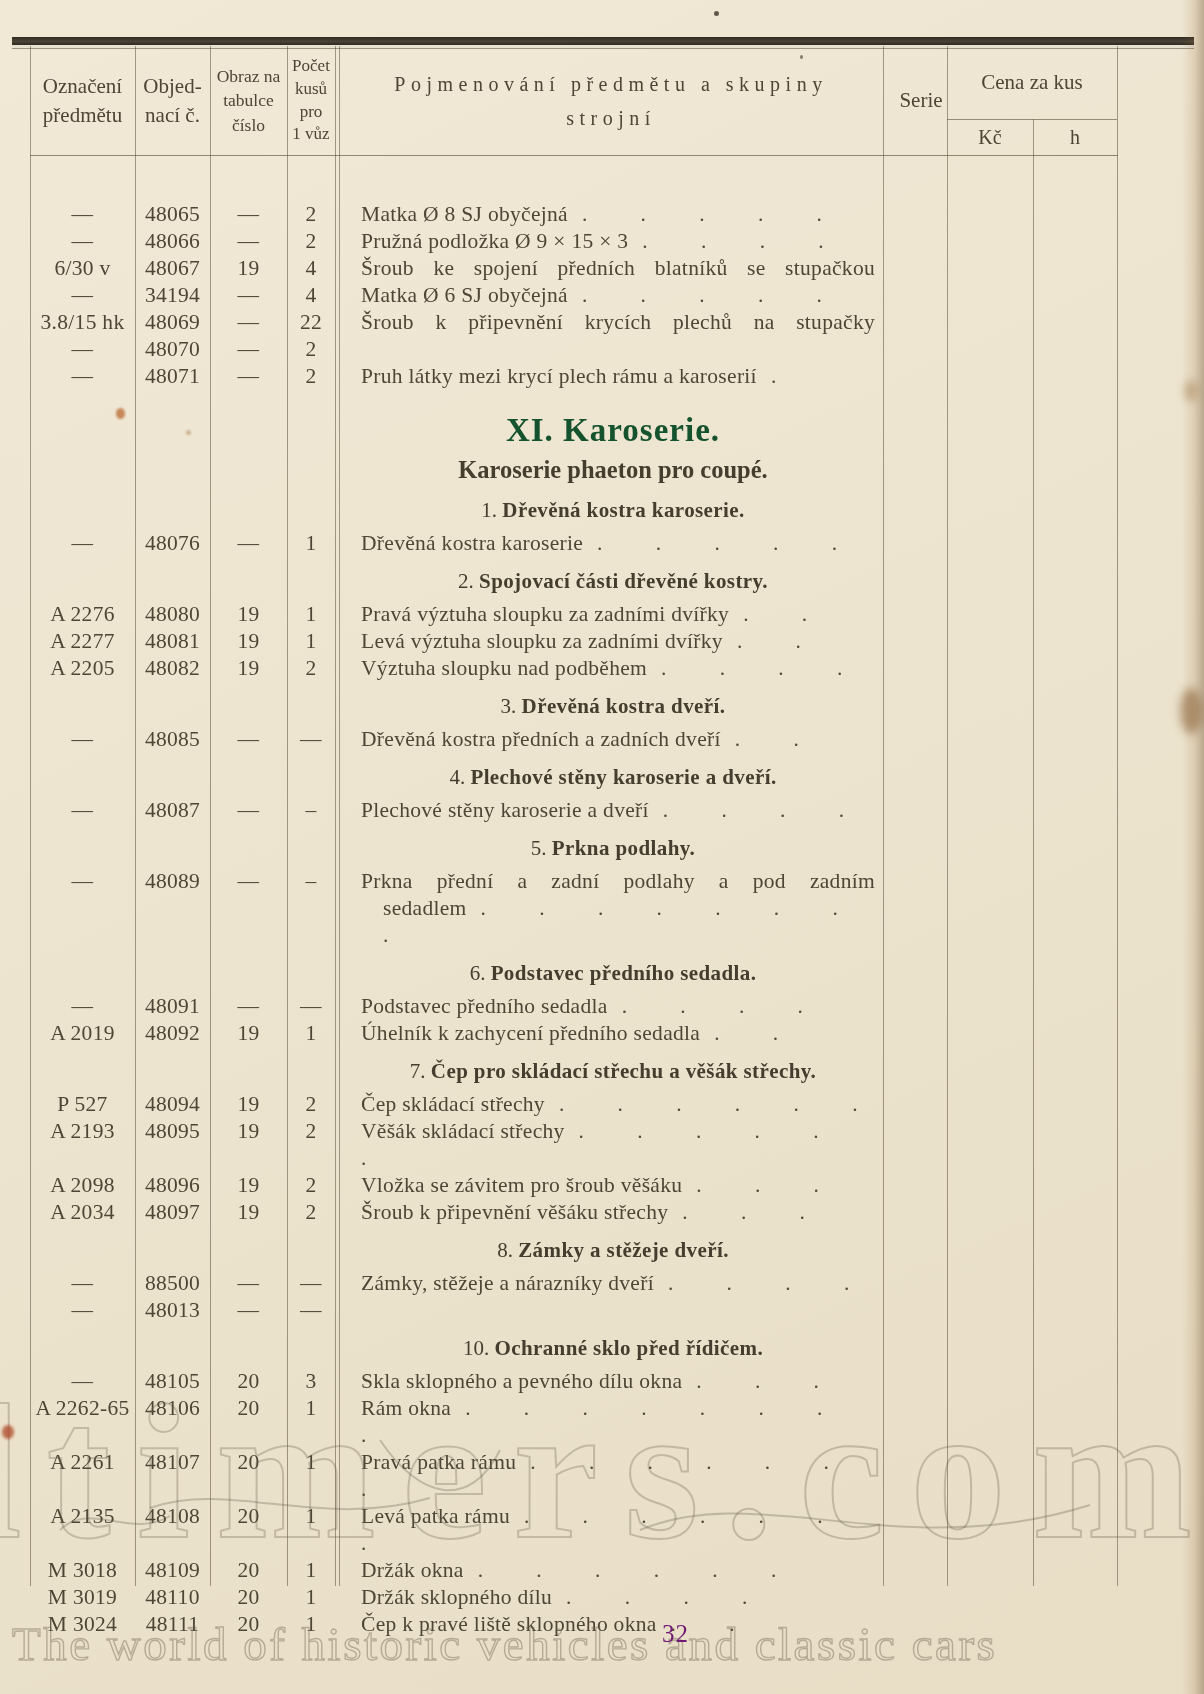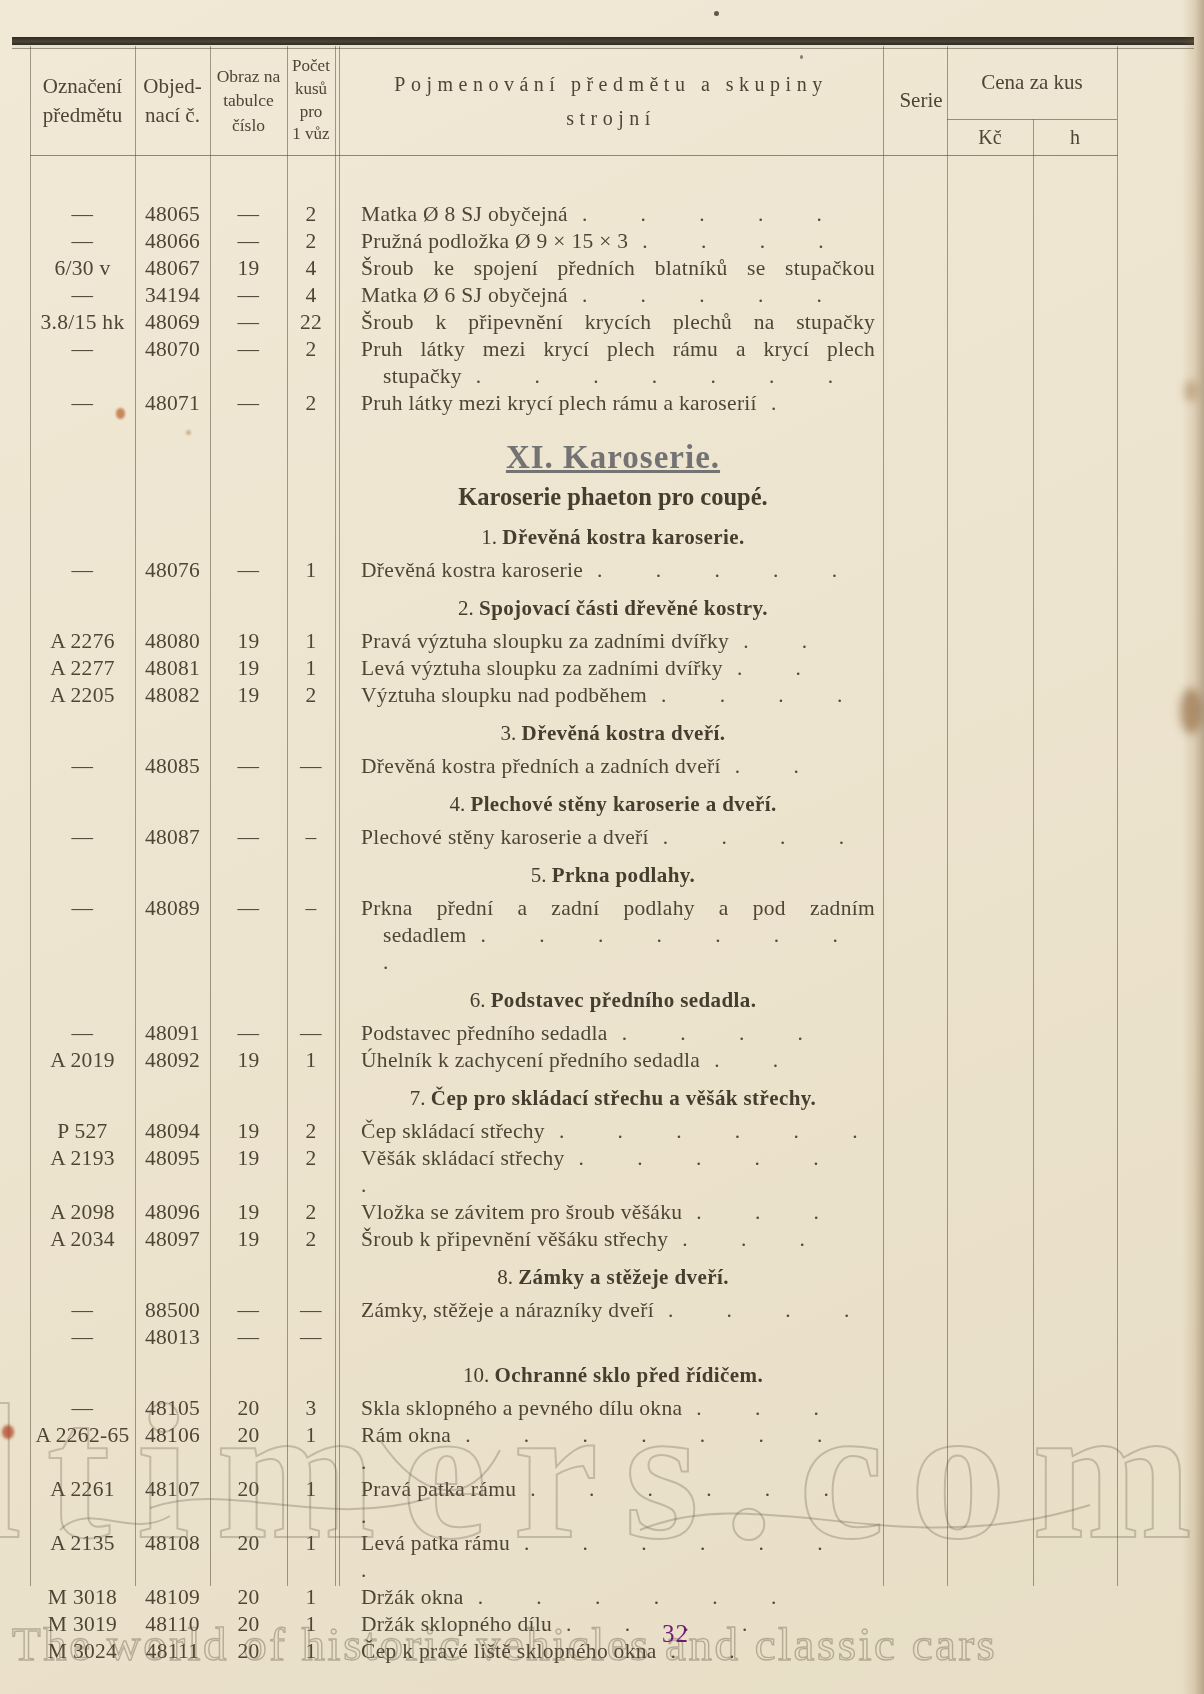--- a/index.html
+++ b/index.html
@@ -38,21 +38,21 @@
   .c3{width:77px;text-align:center;}
   .c4{width:48px;text-align:center;}
   .c5{width:544px;margin-left:4px;box-sizing:border-box;padding-left:22px;padding-right:8px;text-align:left;}
   .desc-line.just{text-align:justify;text-align-last:justify;}
   .desc-line2{padding-left:22px;}
   .leader{word-spacing:2.2em;margin-left:14px;color:#564c3b;}
   .sec-head{margin:12px 0 8px;margin-left:313px;width:540px;text-align:center;
     font-size:21px;line-height:24px;color:#453d2e;}
   .sec-title{font-weight:bold;letter-spacing:.4px;}
   .chapter-title{margin:22px 0 8px;margin-left:313px;width:540px;text-align:center;
-    font-size:33px;line-height:36px;font-weight:bold;color:#737373;letter-spacing:1px;text-decoration:underline;}
+    font-size:33px;line-height:36px;font-weight:bold;color:#14532d;letter-spacing:1px;}
   .chapter-subtitle{margin:0 0 14px;margin-left:313px;width:540px;text-align:center;
     font-size:24.5px;line-height:28px;font-weight:bold;color:#453d2e;}
   .wm-large{position:absolute;top:1368px;right:-14px;white-space:nowrap;
     font-size:192px;line-height:210px;letter-spacing:26px;font-weight:bold;
     color:transparent;-webkit-text-stroke:2px rgba(104,93,72,.30);
     text-shadow:none;pointer-events:none;}
   .wm-small{position:absolute;top:1617px;left:12px;white-space:nowrap;
     font-size:47px;letter-spacing:2.5px;color:transparent;
     -webkit-text-stroke:1.4px rgba(104,93,72,.40);pointer-events:none;}
   .page-number{position:absolute;top:1620px;left:618px;font-size:25px;
@@ -152,24 +152,20 @@
           <div class="cell c4">22</div>
           <div class="cell c5">
             <div class="desc-line just">Šroub k připevnění krycích plechů na stupačky</div>
           </div>
         </div>
         <div class="row">
           <div class="cell c1">—</div>
           <div class="cell c2">48070</div>
           <div class="cell c3">—</div>
           <div class="cell c4">2</div>
-          <div class="cell c5">
-            <div class="desc-line just">Pruh látky mezi krycí plech rámu a krycí plech</div>
-            <div class="desc-line desc-line2">stupačky<span class="leader">. . . . . . .</span></div>
-          </div>
         </div>
         <div class="row">
           <div class="cell c1">—</div>
           <div class="cell c2">48071</div>
           <div class="cell c3">—</div>
           <div class="cell c4">2</div>
           <div class="cell c5">
             <div class="desc-line">Pruh látky mezi krycí plech rámu a karoserií<span class="leader">.</span></div>
           </div>
         </div>

